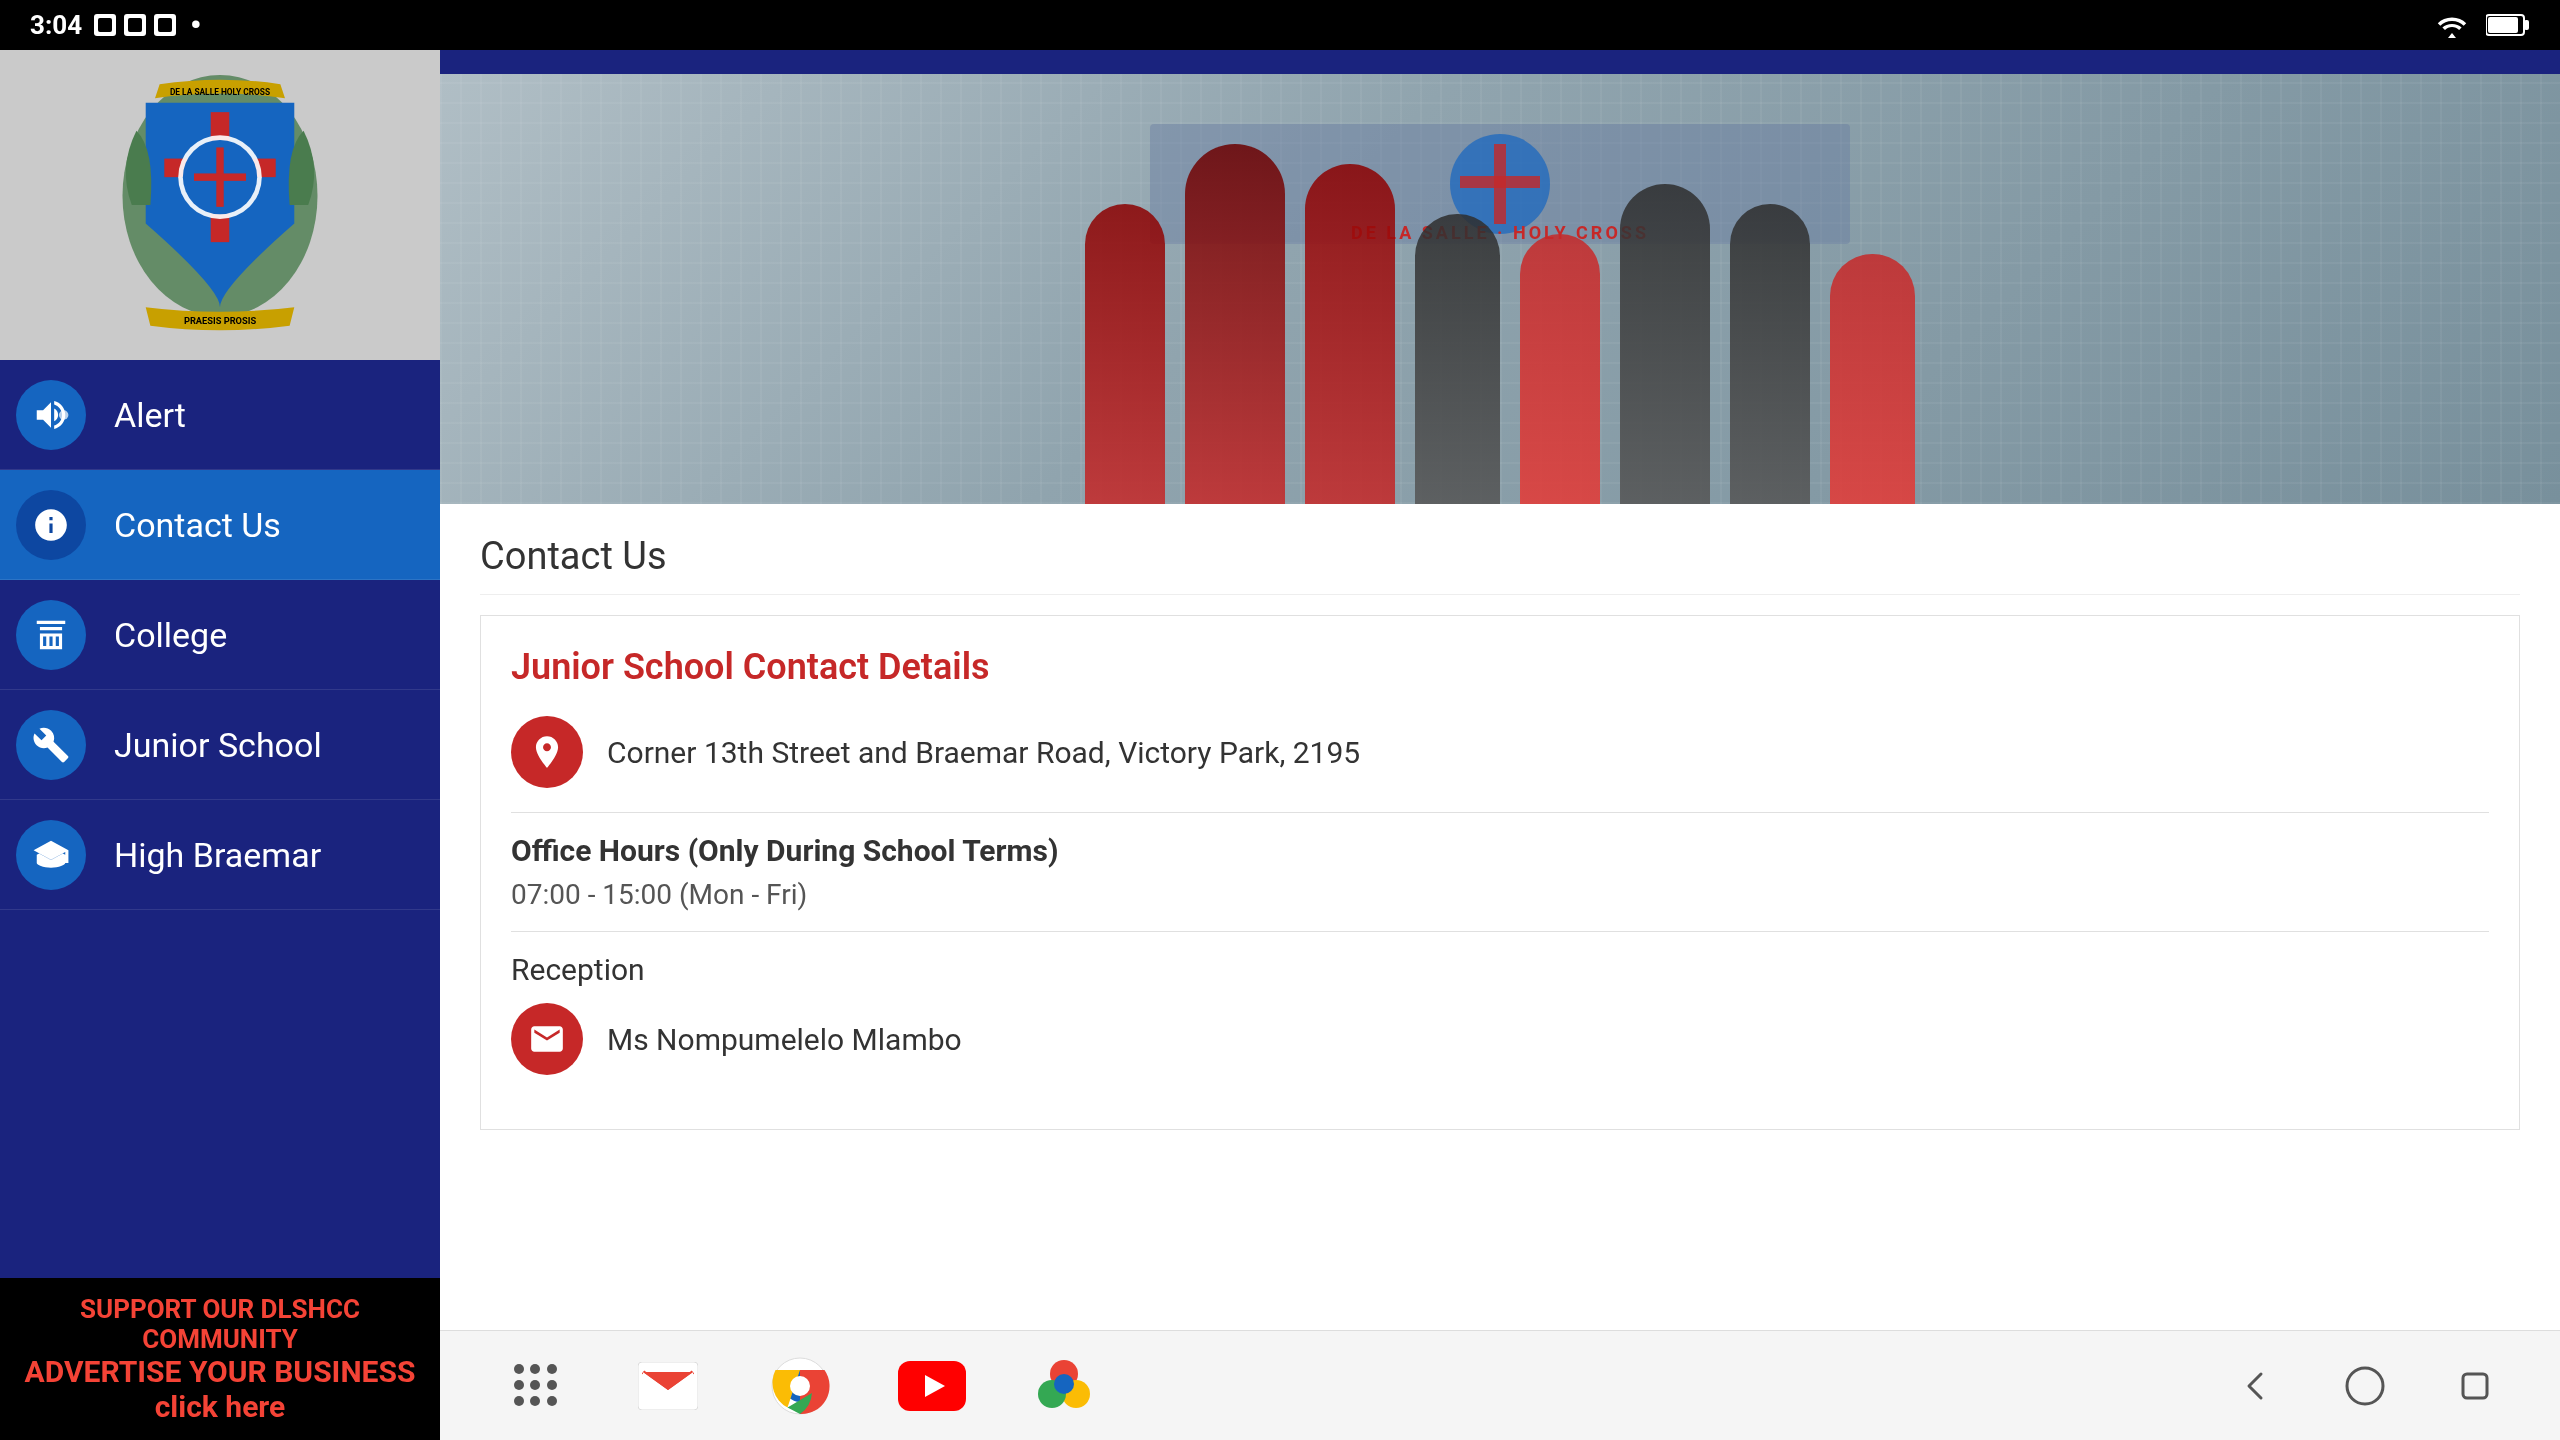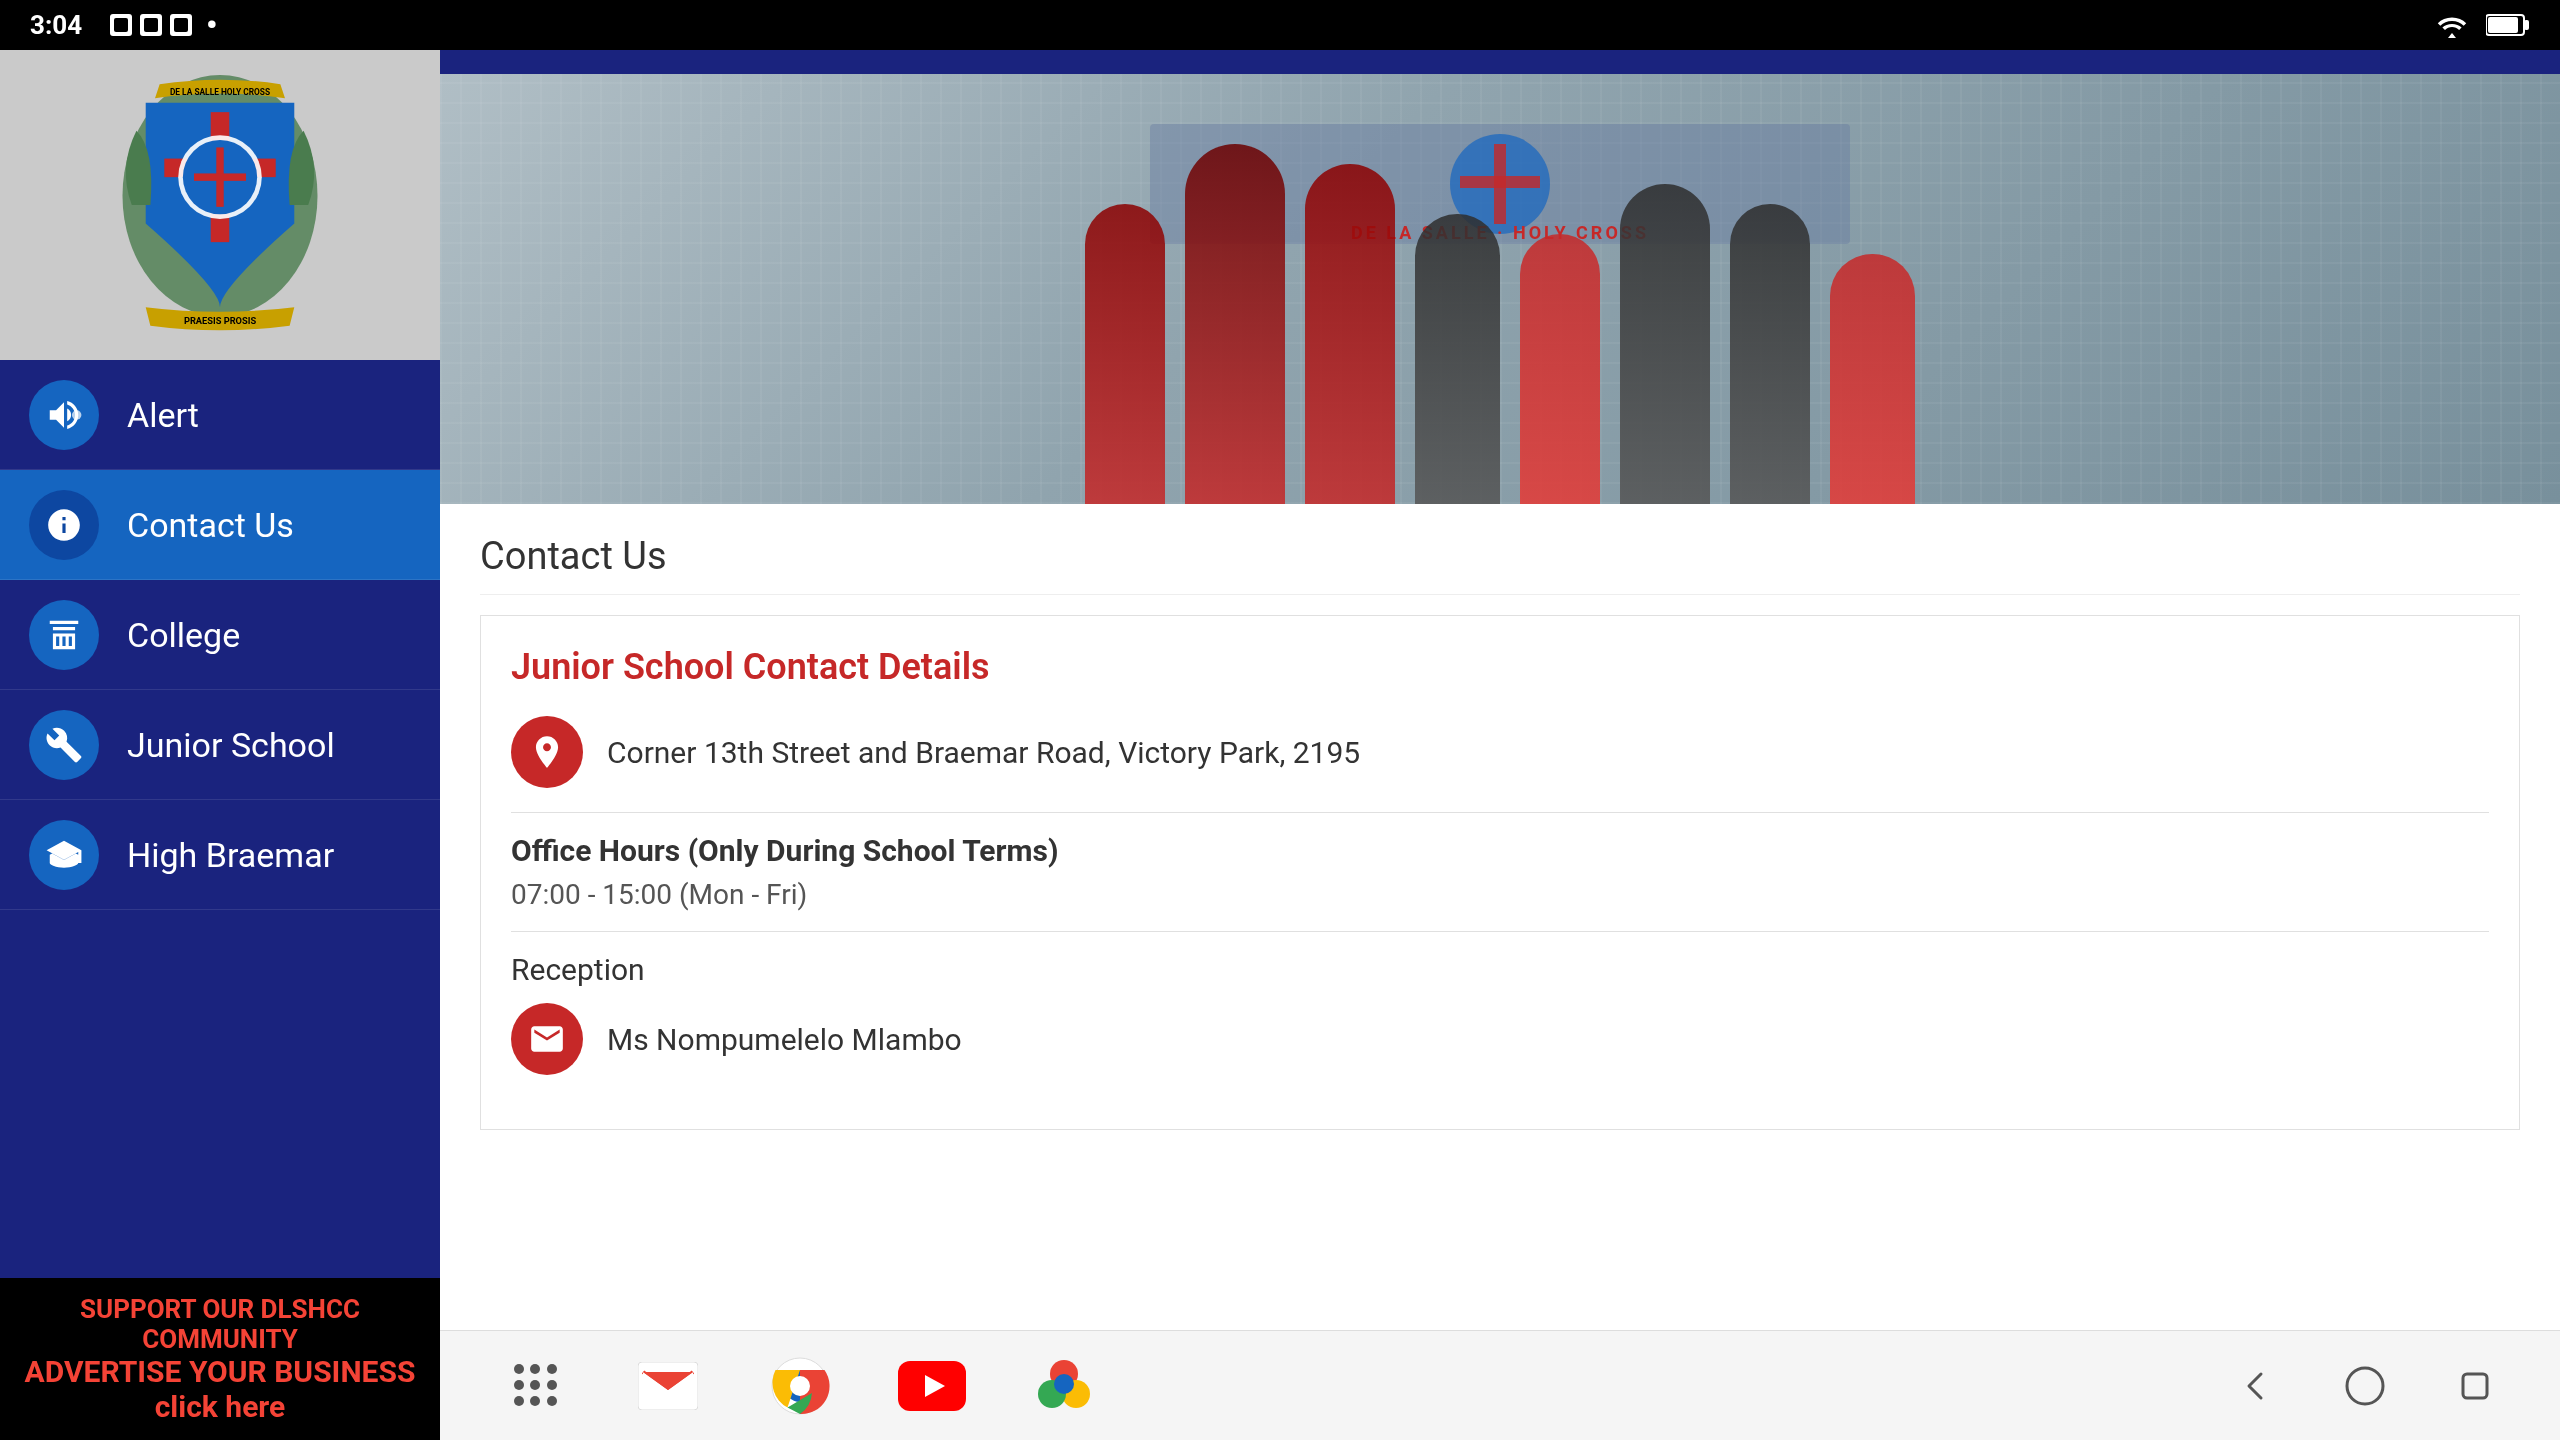--- a/index.html
+++ b/index.html
@@ -20,21 +20,21 @@
       background: #000;
       display: flex;
       align-items: center;
       justify-content: space-between;
       padding: 0 30px;
       flex-shrink: 0;
     }
     .status-left {
       display: flex;
       align-items: center;
-      gap: 28px;
+      gap: 12px;
       color: #fff;
       font-size: 26px;
       font-weight: bold;
     }
     .status-icons {
       display: flex;
       align-items: center;
       gap: 8px;
     }
     .status-right {
@@ -80,21 +80,21 @@
 
     .sidebar-menu {
       display: flex;
       flex-direction: column;
       flex: 1;
     }
 
     .menu-item {
       display: flex;
       align-items: center;
-      padding: 0 29px;
+      padding: 0 16px;
       height: 110px;
       cursor: pointer;
       border-bottom: 1px solid rgba(255,255,255,0.1);
     }
     .menu-item.active {
       background: #1565c0;
     }
 
     .menu-icon {
       width: 70px;

